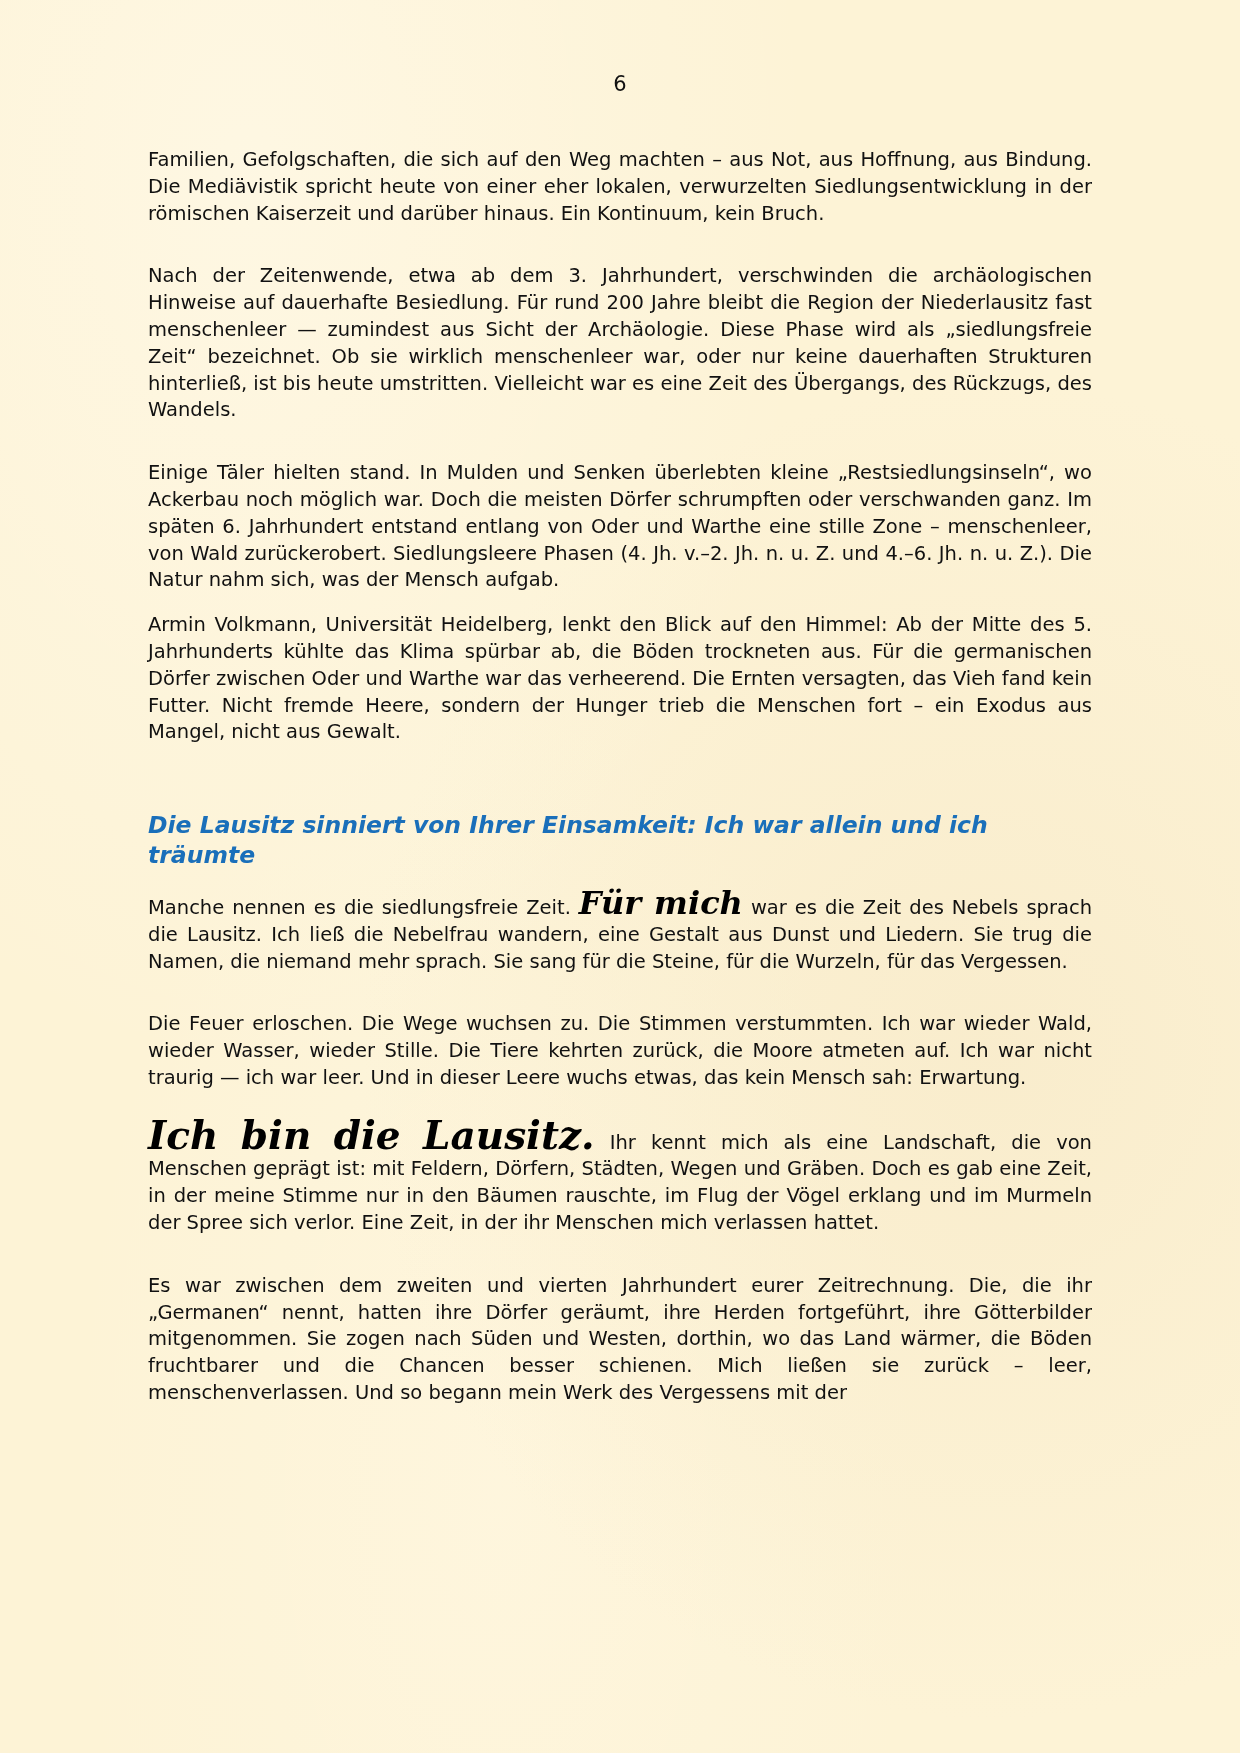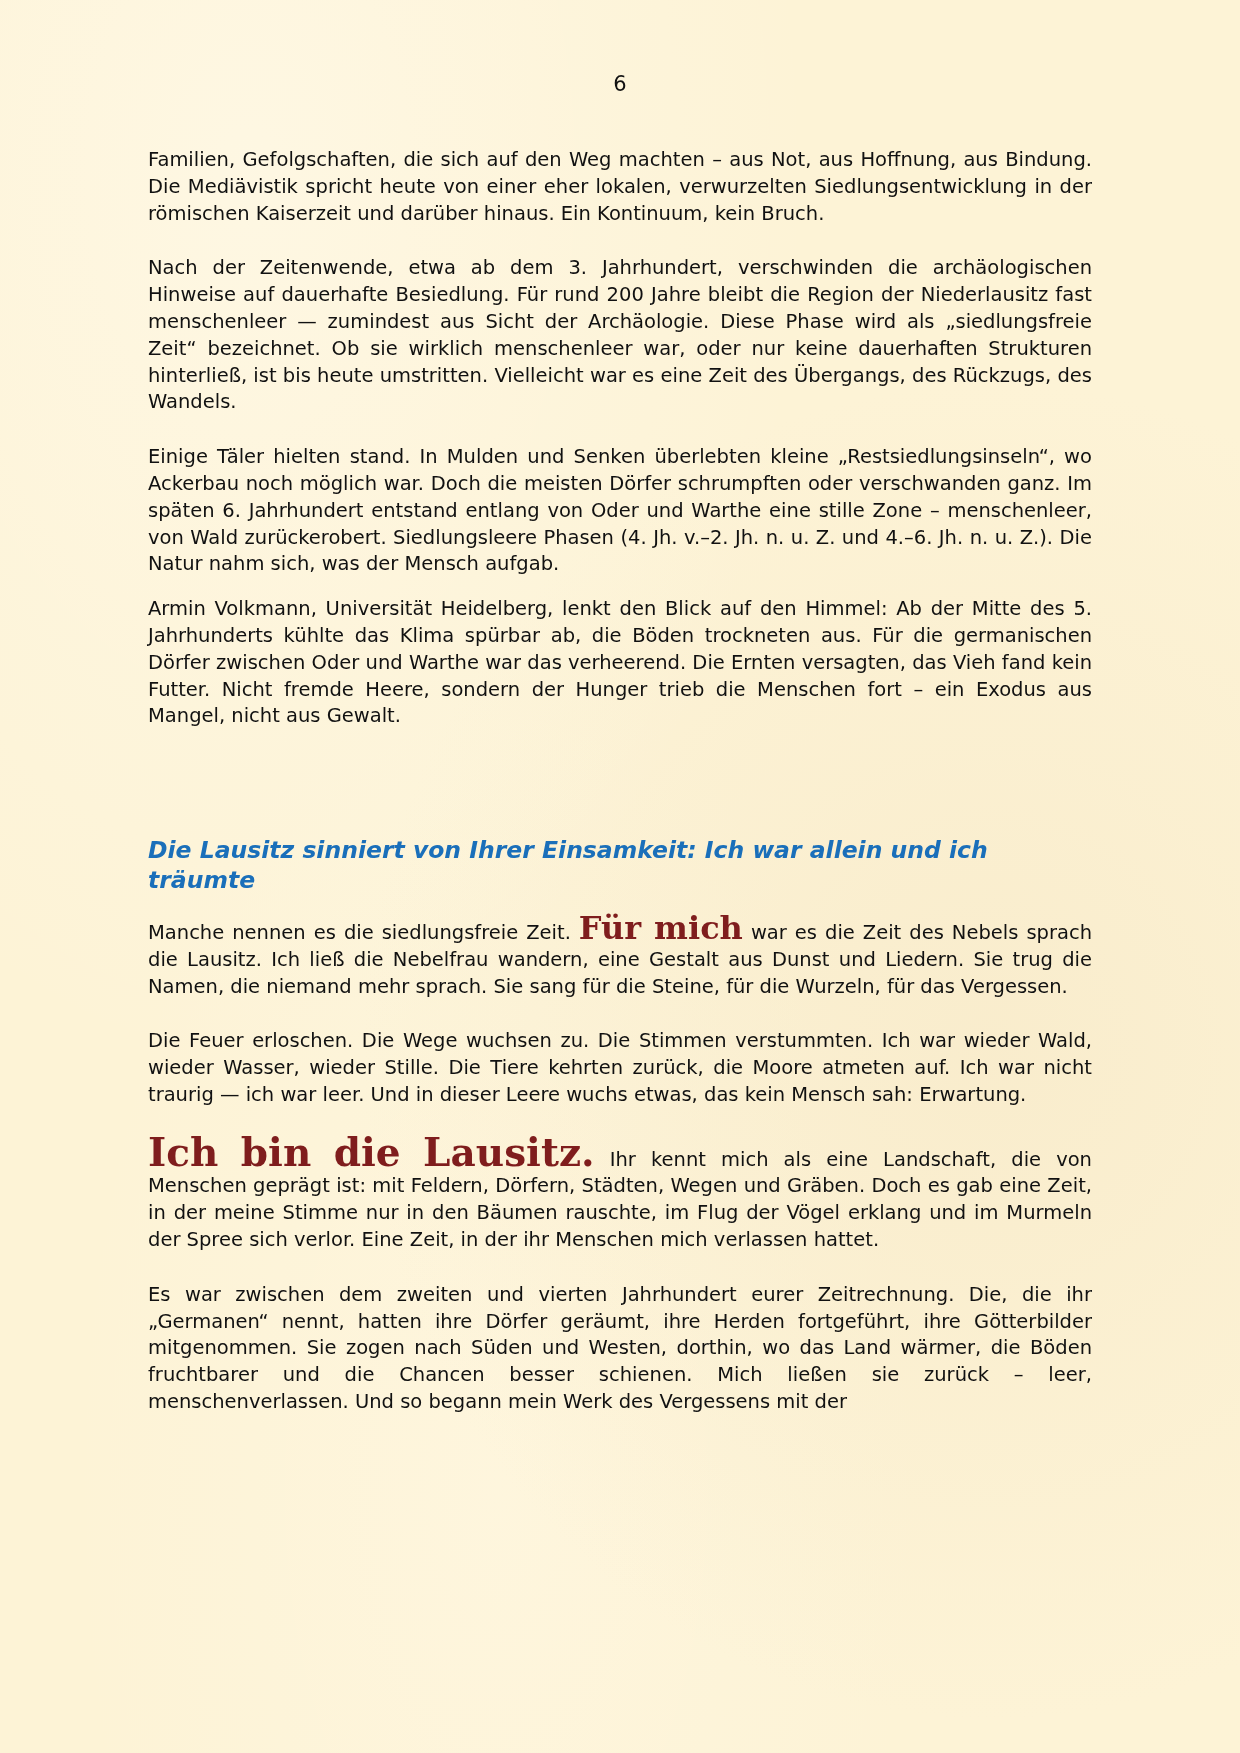--- a/index.html
+++ b/index.html
@@ -19,51 +19,51 @@
     position: absolute; top: 72px; left: 0; width: 1240px;
     text-align: center; font-size: 21px;
   }
   .content {
     position: absolute; left: 148px; top: 147px; width: 944px;
   }
   p {
     margin: 0; font-size: 19.5px; line-height: 26.8px;
     text-align: justify;
   }
-  .gap-1 { margin-top: 28px; }
+  .gap-1 { margin-top: 36px; }
   b { font-weight: normal; }
   h2 {
     margin: 0; color: #1a6fba;
     font-style: italic; font-weight: bold;
     font-size: 23.5px; line-height: 30px;
   }
   .script {
-    color: #7f1d1d; font-family: "DejaVu Serif", serif;
-    font-weight: bold;
+    color: #000000; font-family: "DejaVu Serif", serif;
+    font-style: italic; font-weight: bold;
   }
   .script-lg { font-size: 39px; }
   .script-md { font-size: 32px; }
 </style>
 </head>
 <body>
 
 <div class="page-number">6</div>
 
 <div class="content">
 
   <p style="margin-top:0;"><b>Familien, Gefolgschaften, die sich auf den Weg machten</b><span> – aus Not, aus Hoffnung, aus Bindung. Die Mediävistik spricht heute von einer eher lokalen, verwurzelten Siedlungsentwicklung in der römischen Kaiserzeit und darüber hinaus. Ein Kontinuum, kein Bruch.</span></p>
 
   <p class="gap-1">Nach der Zeitenwende, etwa ab dem 3. Jahrhundert, verschwinden die archäologischen Hinweise auf dauerhafte Besiedlung. Für rund 200 Jahre bleibt die Region der Niederlausitz fast menschenleer — zumindest aus Sicht der Archäologie. Diese Phase wird als „siedlungsfreie Zeit“ bezeichnet. Ob sie wirklich menschenleer war, oder nur keine dauerhaften Strukturen hinterließ, ist bis heute umstritten. Vielleicht war es eine Zeit des Übergangs, des Rückzugs, des Wandels.</p>
 
   <p class="gap-1"><span>Einige Täler hielten stand. In Mulden und Senken überlebten kleine „Restsiedlungsinseln“, wo Ackerbau noch möglich war. Doch die meisten Dörfer schrumpften oder verschwanden ganz. Im späten 6. Jahrhundert entstand entlang von Oder und Warthe eine stille Zone – menschenleer, von Wald zurückerobert. </span><b>Siedlungsleere Phasen (4. Jh. v.–2. Jh. n. u. Z. und 4.–6. Jh. n. u. Z.).</b><span> Die Natur nahm sich, was der Mensch aufgab.</span></p>
 
 
   <p style="margin-top:18px;">Armin Volkmann, Universität Heidelberg, lenkt den Blick auf den Himmel: Ab der Mitte des 5. Jahrhunderts kühlte das Klima spürbar ab, die Böden trockneten aus. Für die germanischen Dörfer zwischen Oder und Warthe war das verheerend. Die Ernten versagten, das Vieh fand kein Futter. Nicht fremde Heere, sondern der Hunger trieb die Menschen fort – ein Exodus aus Mangel, nicht aus Gewalt.</p>
 
-  <h2 style="margin-top:105px;">Die Lausitz sinniert von Ihrer Einsamkeit: Ich war allein und ich träumte</h2>
+  <h2 style="margin-top:64px;">Die Lausitz sinniert von Ihrer Einsamkeit: Ich war allein und ich träumte</h2>
 
   <p style="margin-top:20px; line-height:27px;"><span>Manche nennen es die siedlungsfreie Zeit. </span><span class="script script-md">Für mich</span><span> war es die Zeit des Nebels sprach die Lausitz. Ich ließ die Nebelfrau wandern, eine Gestalt aus Dunst und Liedern. Sie trug die Namen, die niemand mehr sprach. Sie sang für die Steine, für die Wurzeln, für das Vergessen.</span></p>
 
   <p class="gap-1">Die Feuer erloschen. Die Wege wuchsen zu. Die Stimmen verstummten. Ich war wieder Wald, wieder Wasser, wieder Stille. Die Tiere kehrten zurück, die Moore atmeten auf. Ich war nicht traurig — ich war leer. Und in dieser Leere wuchs etwas, das kein Mensch sah: Erwartung.</p>
 
   <p style="margin-top:30px;"><span class="script script-lg">Ich bin die Lausitz.</span><span> Ihr kennt mich als eine Landschaft, die von Menschen geprägt ist: mit Feldern, Dörfern, Städten, Wegen und Gräben. Doch es gab eine Zeit, in der meine Stimme nur in den Bäumen rauschte, im Flug der Vögel erklang und im Murmeln der Spree sich verlor. Eine Zeit, in der ihr Menschen mich verlassen hattet.</span></p>
 
   <p class="gap-1" style="text-align:justify;">Es war zwischen dem zweiten und vierten Jahrhundert eurer Zeitrechnung. Die, die ihr „Germanen“ nennt, hatten ihre Dörfer geräumt, ihre Herden fortgeführt, ihre Götterbilder mitgenommen. Sie zogen nach Süden und Westen, dorthin, wo das Land wärmer, die Böden fruchtbarer und die Chancen besser schienen. Mich ließen sie zurück – leer, menschenverlassen. Und so begann mein Werk des Vergessens mit der</p>
 
 </div>

